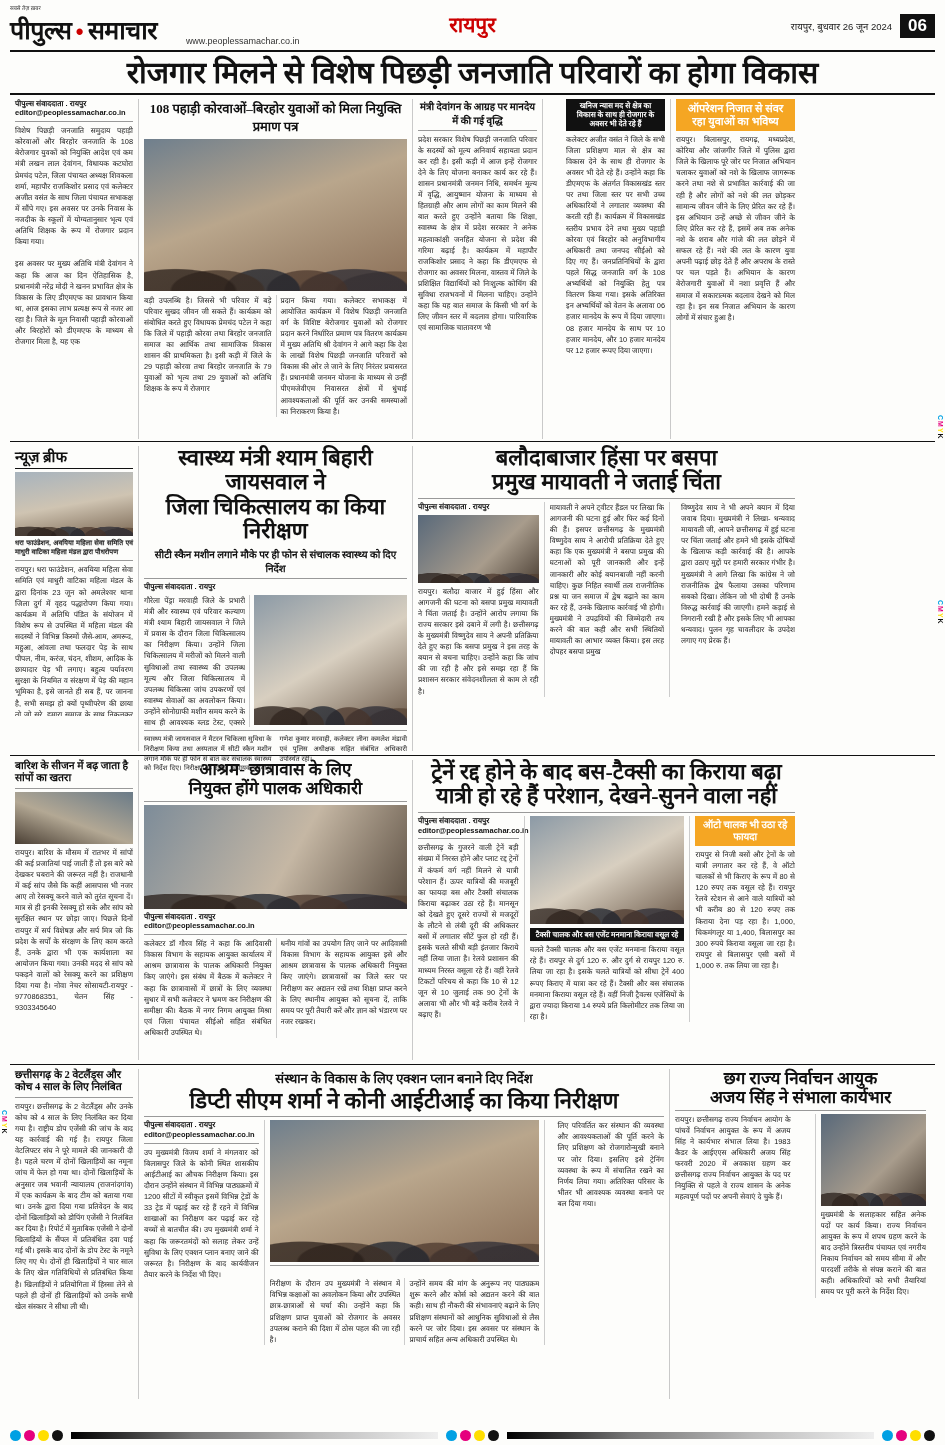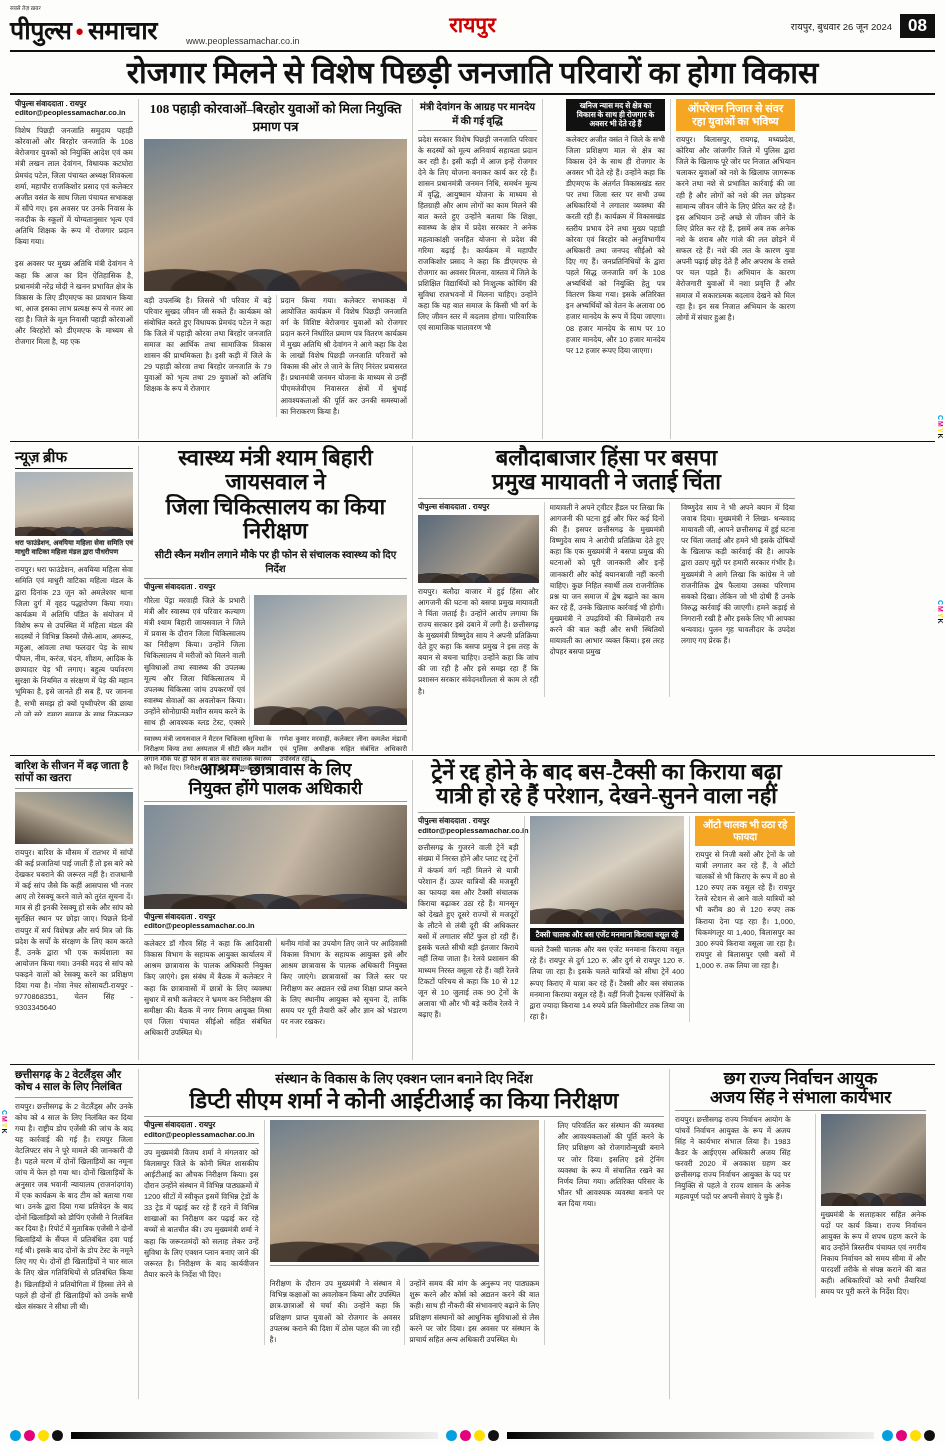--- a/index.html
+++ b/index.html
@@ -134,21 +134,21 @@
         <span class="logo-tag">सबसे तेज़ ख़बर</span>
         <span class="logo-main">पीपुल्स</span>
         <span class="logo-dot">•</span>
         <span class="logo-main">समाचार</span>
       </div>
       <span class="site-url">www.peoplessamachar.co.in</span>
     </div>
     <div class="city-title">रायपुर</div>
     <div class="right-head">
       <span class="date-line">रायपुर, बुधवार 26 जून 2024</span>
-      <span class="page-num">08</span>
+      <span class="page-num">06</span>
     </div>
   </div>
 
   <div style="border-bottom:2px solid #111; padding-bottom:3px;">
     <div class="headline h-xl">रोजगार मिलने से विशेष पिछड़ी जनजाति परिवारों का होगा विकास</div>
   </div>
 
   <div class="cols" style="margin-top:4px; height:340px;">
 
     <div class="col" style="width:128px;">
@@ -257,21 +257,21 @@
       <div class="rule-thin"></div>
       <div class="photo ph-d ph-people" style="height:104px; margin:3px 0;"></div>
       <div class="byline">पीपुल्स संवाददाता . रायपुर</div>
       <div class="byline em">editor@peoplessamachar.co.in</div>
       <div class="rule-thin"></div>
       <div class="cols" style="padding:0;">
         <div style="width:50%; padding-right:4px;">
           <div class="body-text" style="max-height:120px; overflow:hidden;">कलेक्टर डॉ गौरव सिंह ने कहा कि आदिवासी विकास विभाग के सहायक आयुक्त कार्यालय में आश्रम छात्रावास के पालक अधिकारी नियुक्त किए जाएंगे। इस संबंध में बैठक में कलेक्टर ने कहा कि छात्रावासों में छात्रों के लिए व्यवस्था सुधार में सभी कलेक्टर ने भ्रमण कर निरीक्षण की समीक्षा की। बैठक में नगर निगम आयुक्त मिश्रा एवं जिला पंचायत सीईओ सहित संबंधित अधिकारी उपस्थित थे।</div>
         </div>
         <div style="width:50%; padding-left:4px; border-left:1px solid #ccc;">
-          <div class="body-text" style="max-height:120px; overflow:hidden;">धनीय गांवों का उपयोग लिए जाने पर आदिवासी विकास विभाग के सहायक आयुक्त इसे और आश्रम छात्रावास के पालक अधिकारी नियुक्त किए जाएंगे। छात्रावासों का जिले स्तर पर निरीक्षण कर अद्यतन रखें तथा शिक्षा प्राप्त करने के लिए स्थानीय आयुक्त को सूचना दें, ताकि समय पर पूरी तैयारी करें और ज्ञान को भंडारण पर नजर रखकर।</div>
+          <div class="body-text" style="max-height:120px; overflow:hidden;font-family:Liberation Serif, serif;">धनीय गांवों का उपयोग लिए जाने पर आदिवासी विकास विभाग के सहायक आयुक्त इसे और आश्रम छात्रावास के पालक अधिकारी नियुक्त किए जाएंगे। छात्रावासों का जिले स्तर पर निरीक्षण कर अद्यतन रखें तथा शिक्षा प्राप्त करने के लिए स्थानीय आयुक्त को सूचना दें, ताकि समय पर पूरी तैयारी करें और ज्ञान को भंडारण पर नजर रखकर।</div>
         </div>
       </div>
     </div>
 
     <div class="col" style="width:388px;">
       <div class="headline h-lg center">ट्रेनें रद्द होने के बाद बस-टैक्सी का किराया बढ़ा</div>
       <div class="headline h-lg center">यात्री हो रहे हैं परेशान, देखने-सुनने वाला नहीं</div>
       <div class="rule-thin"></div>
       <div class="cols" style="padding:0;">
         <div style="width:28%; padding-right:5px;">

